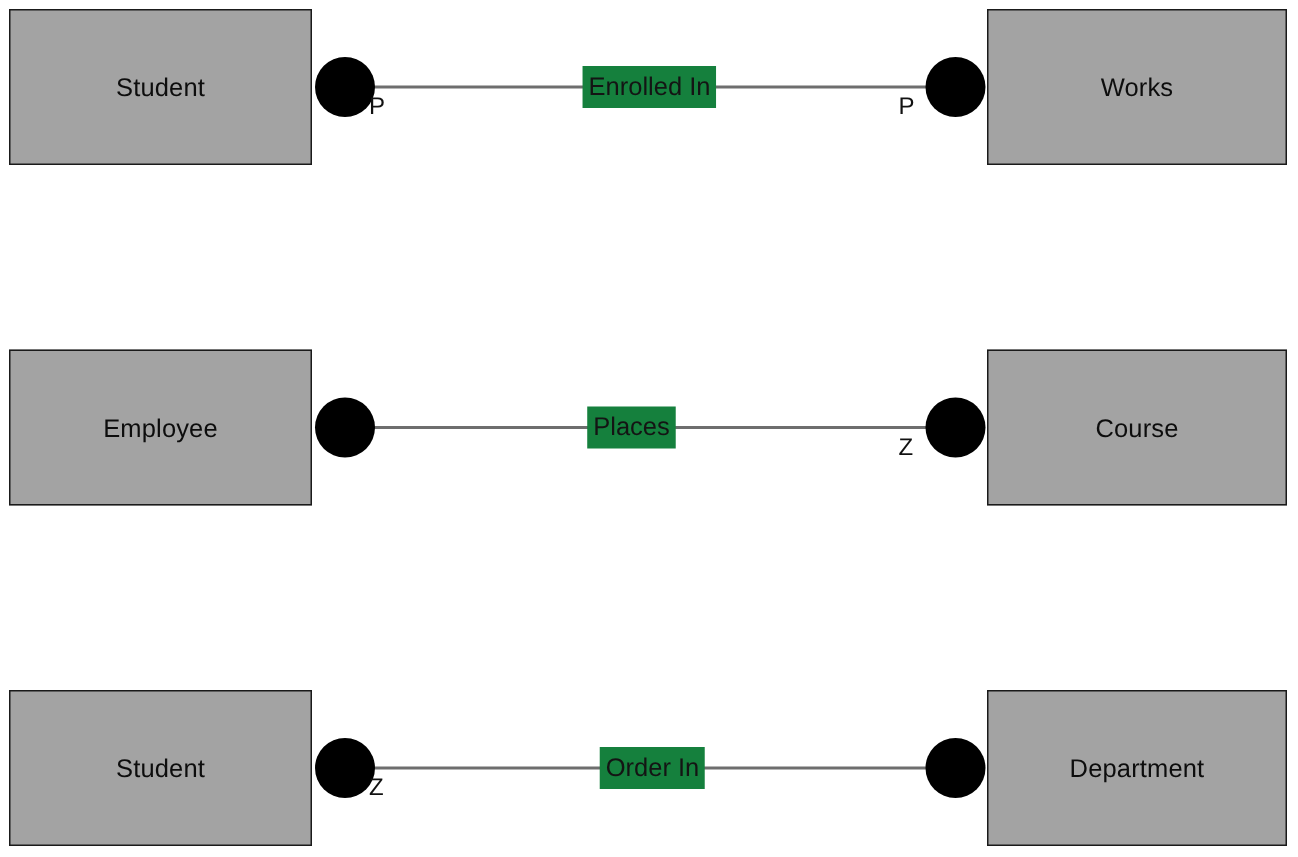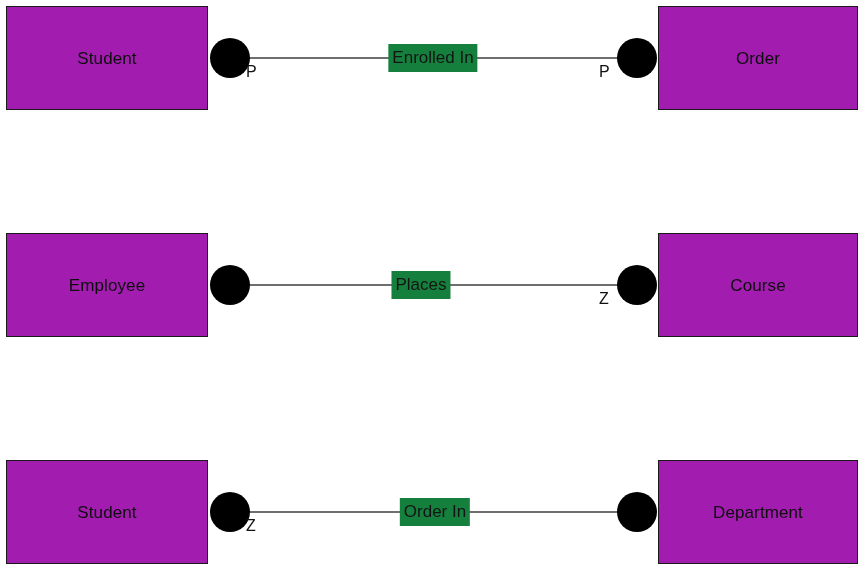--- a/index.html
+++ b/index.html
@@ -32,21 +32,21 @@
     width: 865px;
     height: 104px;
   }
 
   
   .entity-box {
     position: absolute;
     top: 0;
     height: 104px;
     box-sizing: border-box;
-    background: #a21caf;
+    background: #a3a3a3;
     border: 1.5px solid #1a1a1a;
     display: flex;
     align-items: center;
     justify-content: center;
   }
   .entity-box.left  { left: 6px;   width: 202px; }
   .entity-box.right { left: 658px; width: 200px; }
 
   .entity-label {
     font-size: 17px;
@@ -114,21 +114,21 @@
     <div class="entity-box left">
       <span class="entity-label">Student</span>
     </div>
     <div class="connector-line"></div>
     <div class="relationship-label" style="left:433px;">Enrolled In</div>
     <div class="cardinality-dot left-dot"></div>
     <div class="cardinality-dot right-dot"></div>
     <div class="cardinality-letter left-letter">P</div>
     <div class="cardinality-letter right-letter">P</div>
     <div class="entity-box right">
-      <span class="entity-label">Order</span>
+      <span class="entity-label">Works</span>
     </div>
   </div>
 
   <div class="relationship-row" style="top:233px;">
     <div class="entity-box left">
       <span class="entity-label">Employee</span>
     </div>
     <div class="connector-line"></div>
     <div class="relationship-label" style="left:421px;">Places</div>
     <div class="cardinality-dot left-dot"></div>

